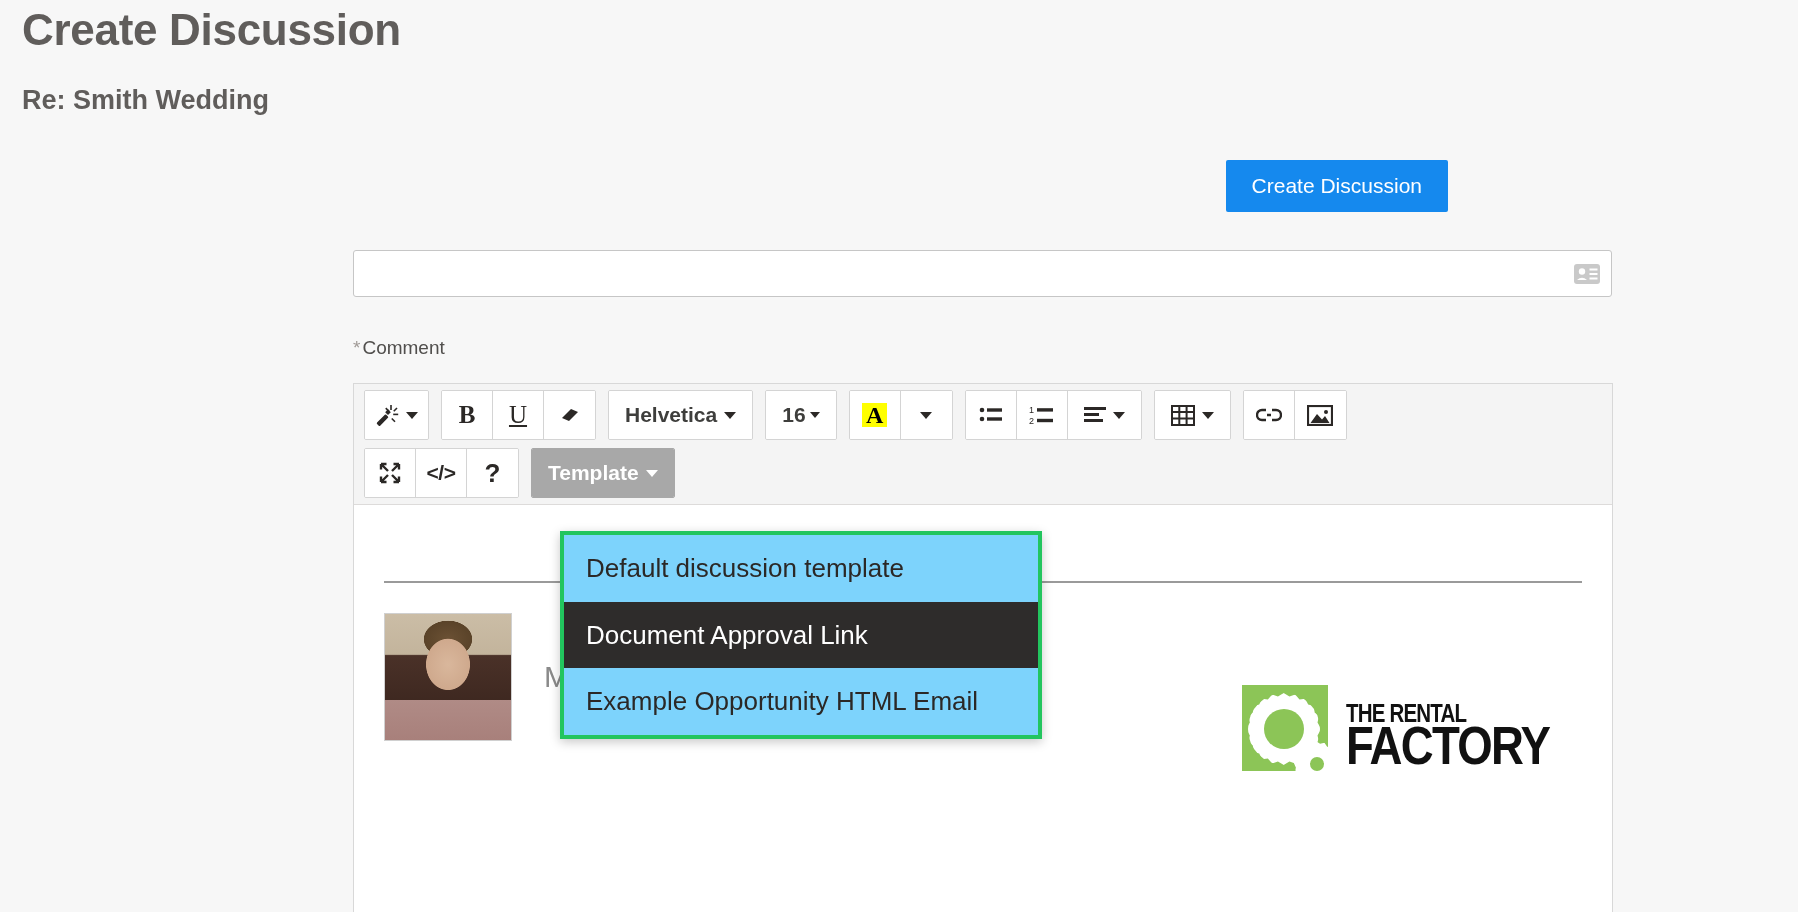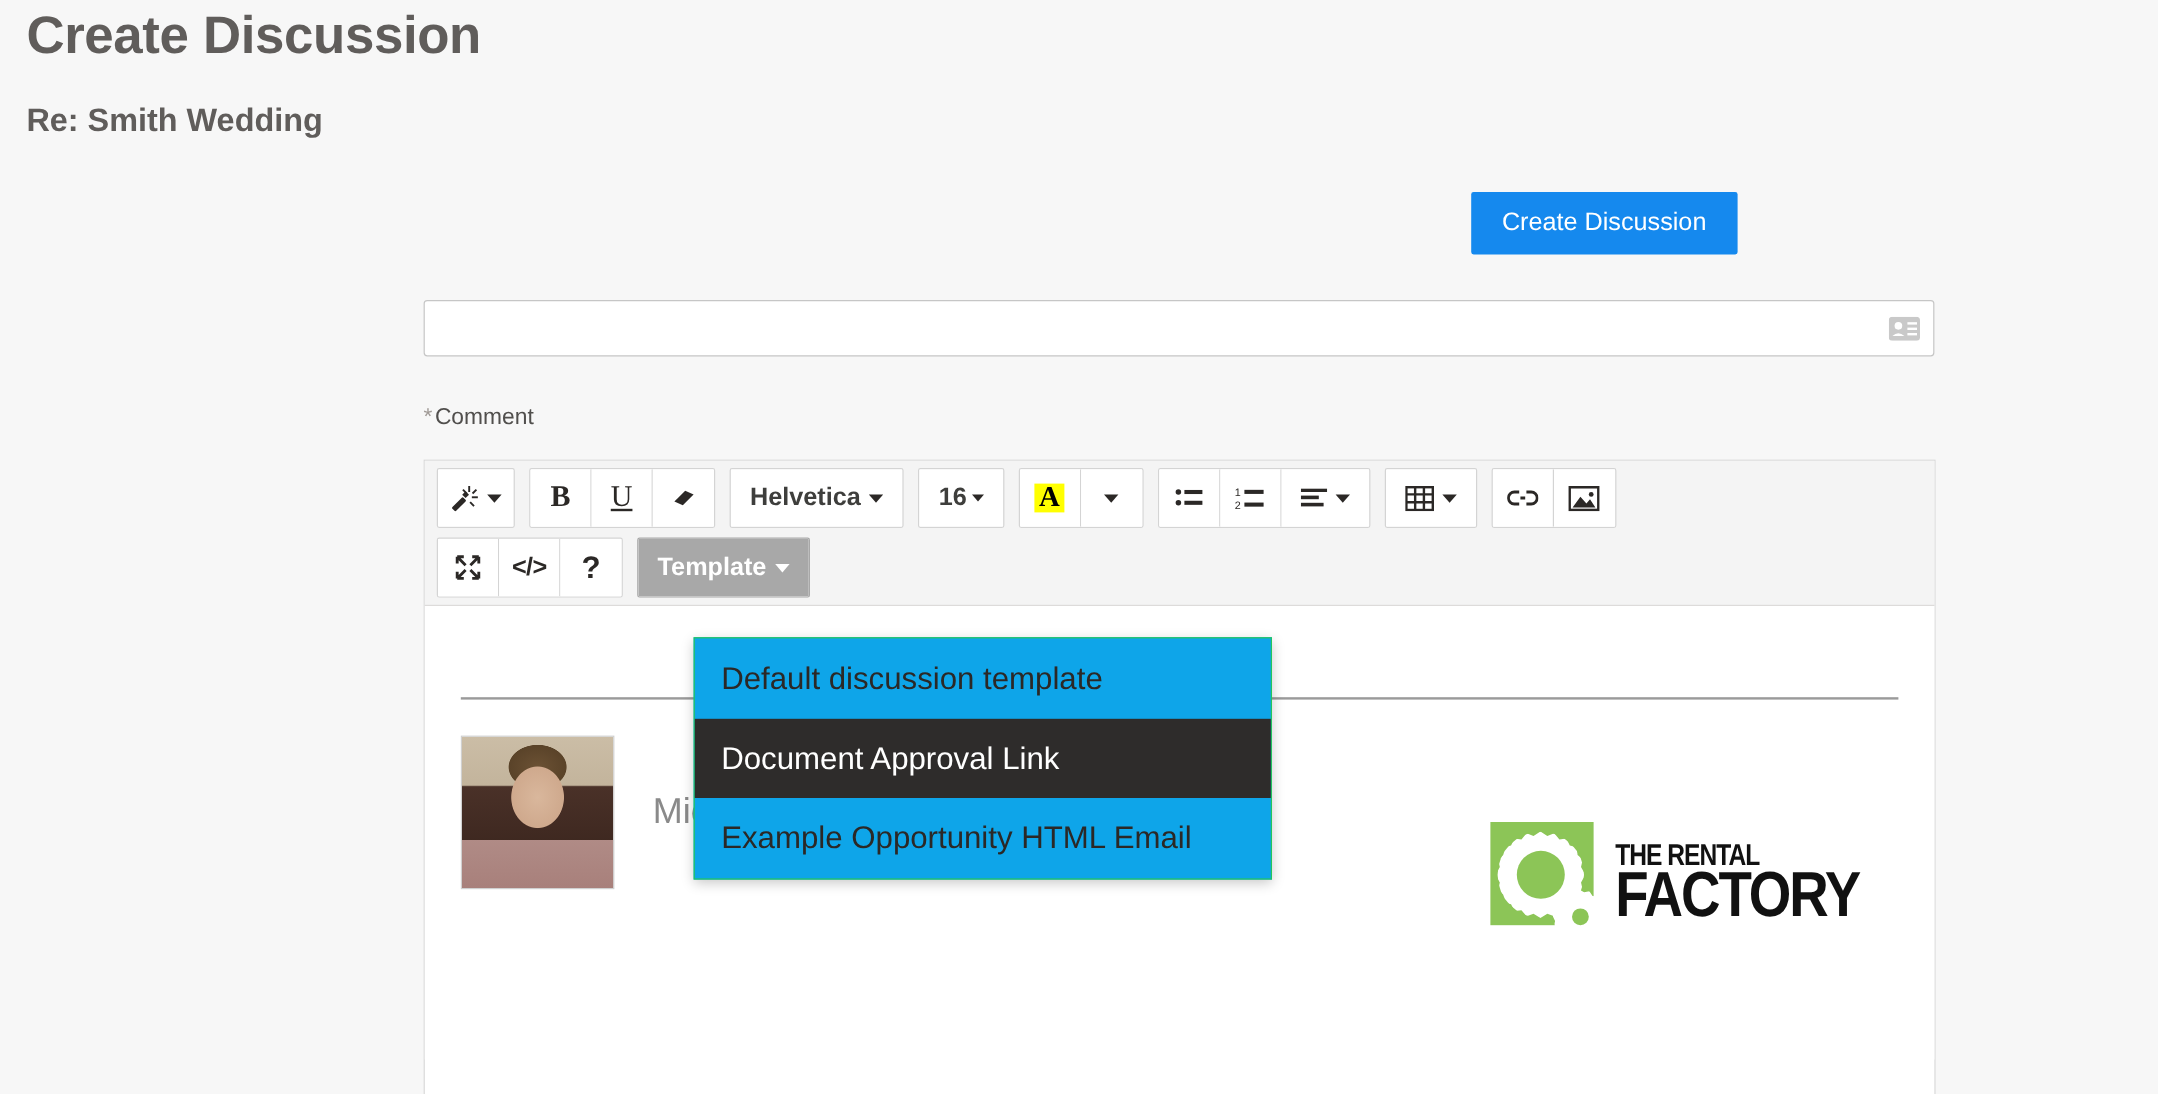--- a/index.html
+++ b/index.html
@@ -162,24 +162,24 @@
     transform: scaleX(0.82); transform-origin: left center;
   }
   .logo-l2 {
     font-family: "Liberation Sans", sans-serif; font-weight: bold;
     font-size: 53px; letter-spacing: -2px; color: #111;
     transform: scaleX(0.86); transform-origin: left center;
   }
 
   
   .dropdown {
-    position: absolute; left: 578px; top: 531px;
-    width: 482px; background: #0ea5e9;
+    position: absolute; left: 560px; top: 531px;
+    width: 482px; background: #7dd3fc;
     box-shadow: 0 3px 10px rgba(0,0,0,0.22);
-    border: 1px solid #22c55e;
+    border: 4px solid #22c55e;
     z-index: 50;
   }
   .dd-item {
     padding: 17px 22px; font-size: 26px; color: #2b2826;
     cursor: pointer; white-space: nowrap; line-height: 1.25;
   }
   .dd-item.selected { background: #2e2c2b; color: #fff; }
   svg { display: block; }
 </style>
 </head>

